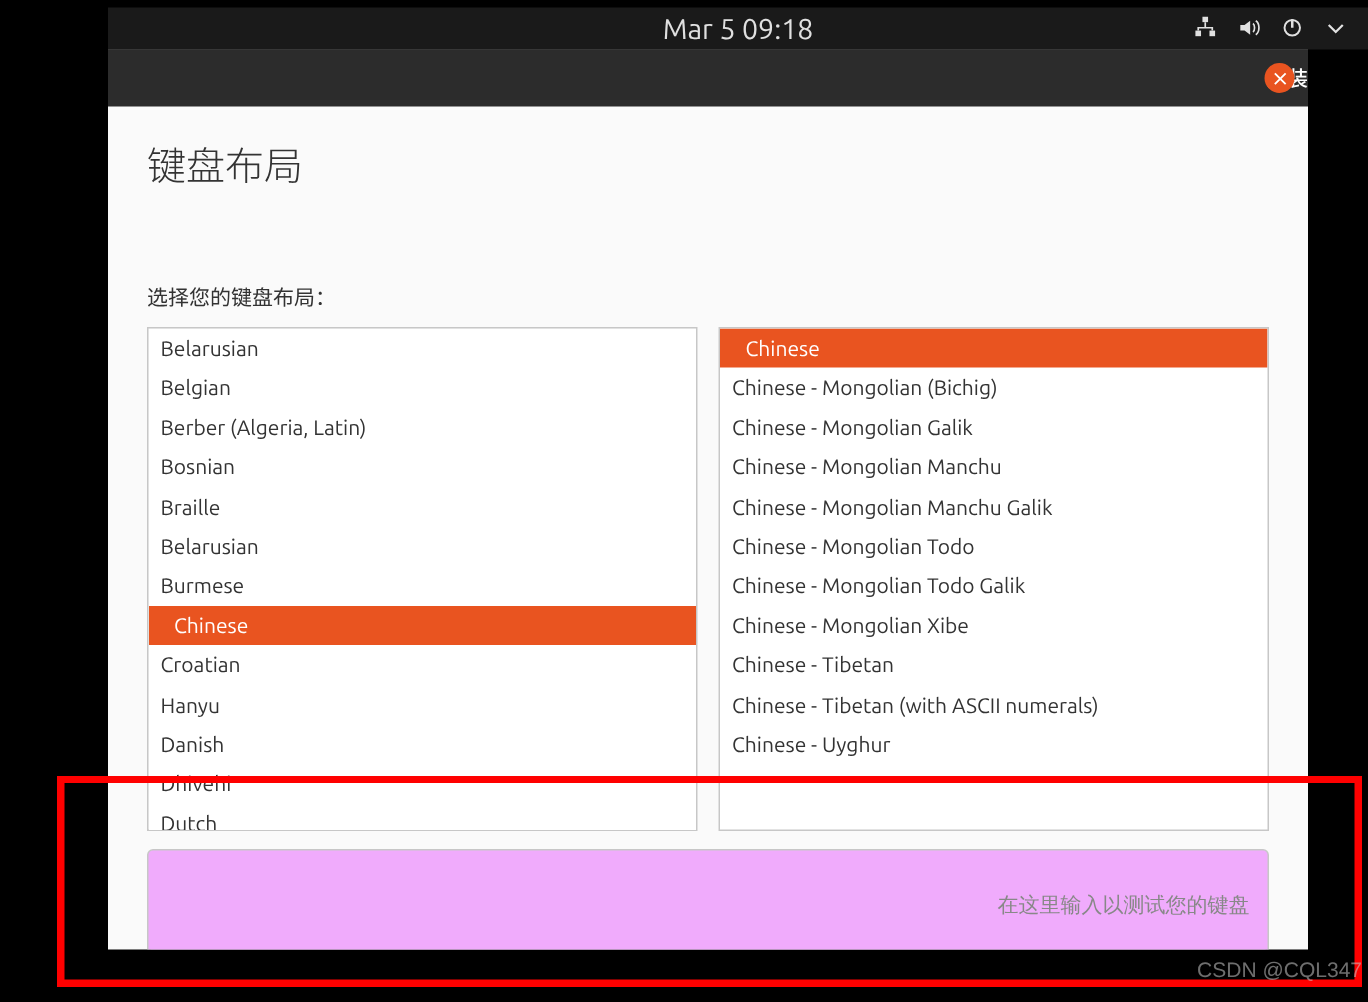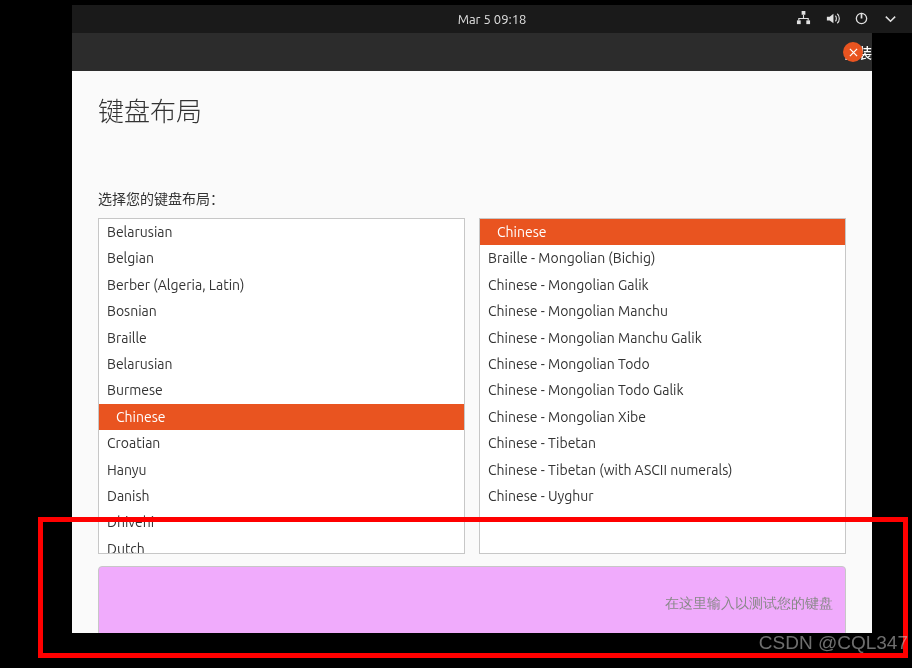--- a/index.html
+++ b/index.html
@@ -11,21 +11,21 @@
       position: relative;
     }
     .topbar {
       position: absolute;
       top: 5px; left: 72px; right: 0;
       height: 28px;
       background: #1a1a1a;
       color: #e0e0e0;
       display: flex;
       align-items: center;
-      font-size: 13px;
+      font-size: 19px;
       z-index: 10;
     }
     .topbar-center {
       position: absolute; left: 50%; transform: translateX(-50%);
     }
     .topbar-right {
       margin-left: auto; display: flex; gap: 14px; padding-right: 14px; align-items: center;
     }
     .topbar-right svg { width: 15px; height: 15px; fill: #e0e0e0; }
 
@@ -121,21 +121,21 @@
     .highlight-box {
       position: absolute;
       border: 5px solid #ff0000;
       pointer-events: none;
       z-index: 50;
     }
     .watermark {
       position: absolute;
       right: 4px; bottom: 14px;
       color: rgba(200,200,200,0.55);
-      font-size: 19px;
+      font-size: 14px;
       font-family: sans-serif;
       z-index: 60;
     }
   </style>
 </head>
 <body>
 
 <div class="topbar">
   <div class="topbar-center">Mar 5  09:18</div>
   <div class="topbar-right">
@@ -190,21 +190,21 @@
           <div class="list-item">Burmese</div>
           <div class="list-item selected">Chinese</div>
           <div class="list-item">Croatian</div>
           <div class="list-item">Hanyu</div>
           <div class="list-item">Danish</div>
           <div class="list-item">Dhivehi</div>
           <div class="list-item">Dutch</div>
         </div>
       <div class="listbox" id="right-list">
           <div class="list-item selected">Chinese</div>
-          <div class="list-item">Braille - Mongolian (Bichig)</div>
+          <div class="list-item">Chinese - Mongolian (Bichig)</div>
           <div class="list-item">Chinese - Mongolian Galik</div>
           <div class="list-item">Chinese - Mongolian Manchu</div>
           <div class="list-item">Chinese - Mongolian Manchu Galik</div>
           <div class="list-item">Chinese - Mongolian Todo</div>
           <div class="list-item">Chinese - Mongolian Todo Galik</div>
           <div class="list-item">Chinese - Mongolian Xibe</div>
           <div class="list-item">Chinese - Tibetan</div>
           <div class="list-item">Chinese - Tibetan (with ASCII numerals)</div>
           <div class="list-item">Chinese - Uyghur</div>
         </div>

